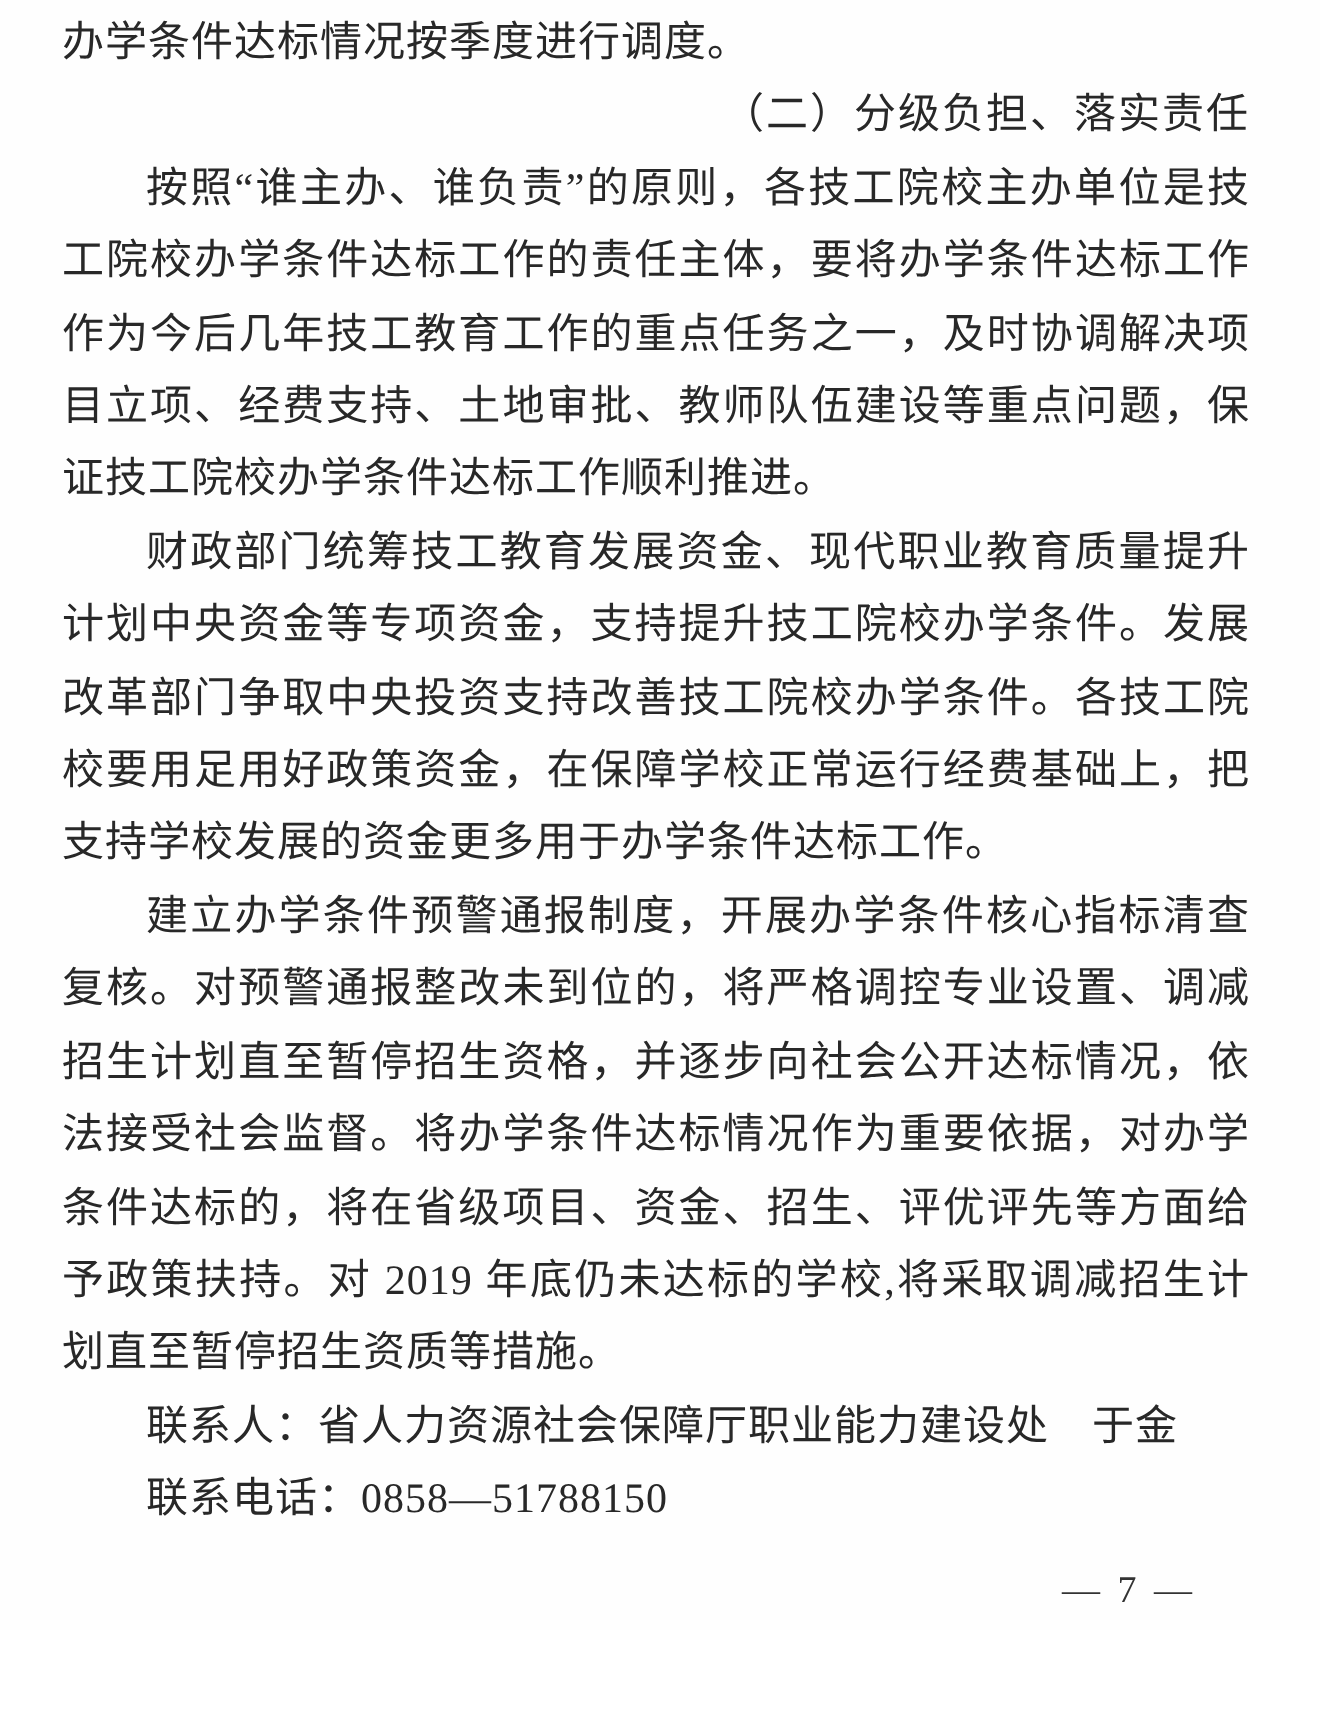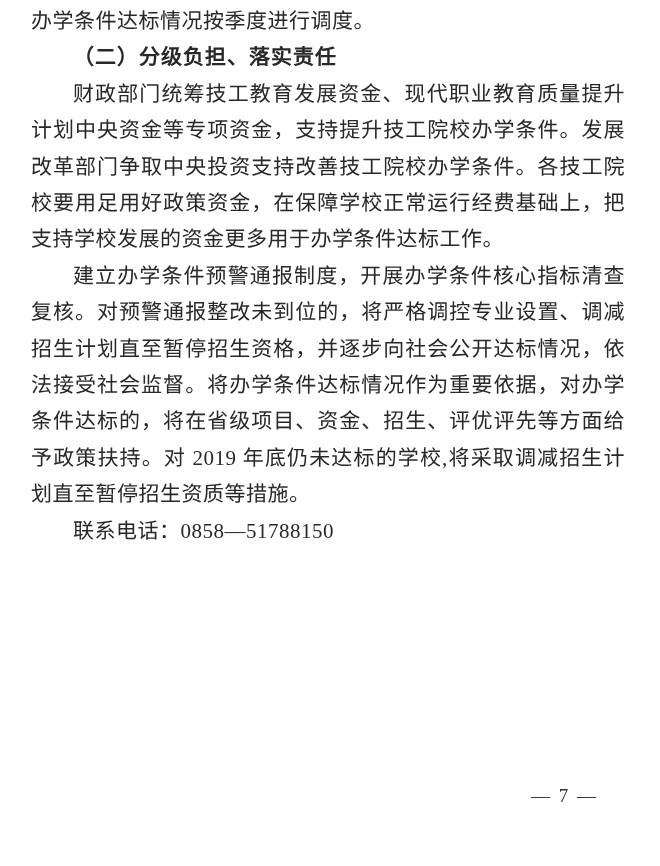--- a/index.html
+++ b/index.html
@@ -31,22 +31,22 @@
     letter-spacing: 0.5px;
   }
   .para.continuation {
     text-indent: 0;
   }
   .para.body {
     text-indent: 2em;
   }
   .para.heading {
     text-indent: 2em;
-    text-align: left;
-    font-weight: 700;
+    text-align: right;
+    font-weight: 400;
     letter-spacing: 1px;
   }
   .para.contact {
     text-indent: 2em;
     text-align: left;
     white-space: pre-wrap;
   }
   .page-number {
     position: absolute;
     right: 62px;
@@ -55,17 +55,19 @@
     letter-spacing: 2px;
     color: #333333;
   }
 </style>
 </head>
 <body>
 
 <div class="page">
   <p class="para continuation">办学条件达标情况按季度进行调度。</p>
   <p class="para heading">（二）分级负担、落实责任</p>
+  <p class="para body">按照“谁主办、谁负责”的原则，各技工院校主办单位是技工院校办学条件达标工作的责任主体，要将办学条件达标工作作为今后几年技工教育工作的重点任务之一，及时协调解决项目立项、经费支持、土地审批、教师队伍建设等重点问题，保证技工院校办学条件达标工作顺利推进。</p>
   <p class="para body">财政部门统筹技工教育发展资金、现代职业教育质量提升计划中央资金等专项资金，支持提升技工院校办学条件。发展改革部门争取中央投资支持改善技工院校办学条件。各技工院校要用足用好政策资金，在保障学校正常运行经费基础上，把支持学校发展的资金更多用于办学条件达标工作。</p>
   <p class="para body">建立办学条件预警通报制度，开展办学条件核心指标清查复核。对预警通报整改未到位的，将严格调控专业设置、调减招生计划直至暂停招生资格，并逐步向社会公开达标情况，依法接受社会监督。将办学条件达标情况作为重要依据，对办学条件达标的，将在省级项目、资金、招生、评优评先等方面给予政策扶持。对 2019 年底仍未达标的学校,将采取调减招生计划直至暂停招生资质等措施。</p>
+  <p class="para contact">联系人：省人力资源社会保障厅职业能力建设处　于金</p>
   <p class="para contact">联系电话：0858—51788150</p>
   <div class="page-number">— 7 —</div>
 </div>
 
 </body></html>

